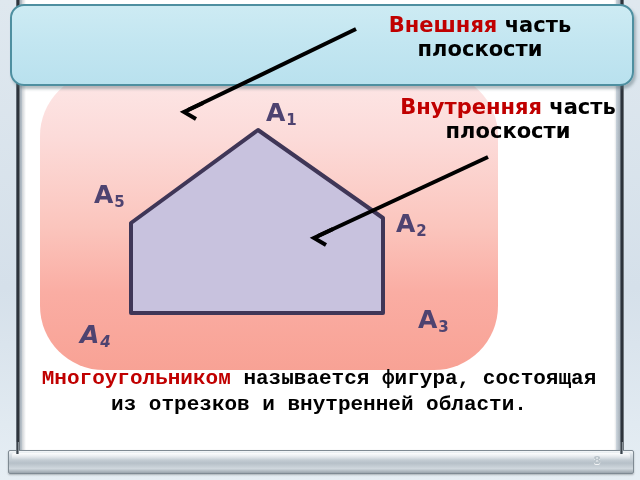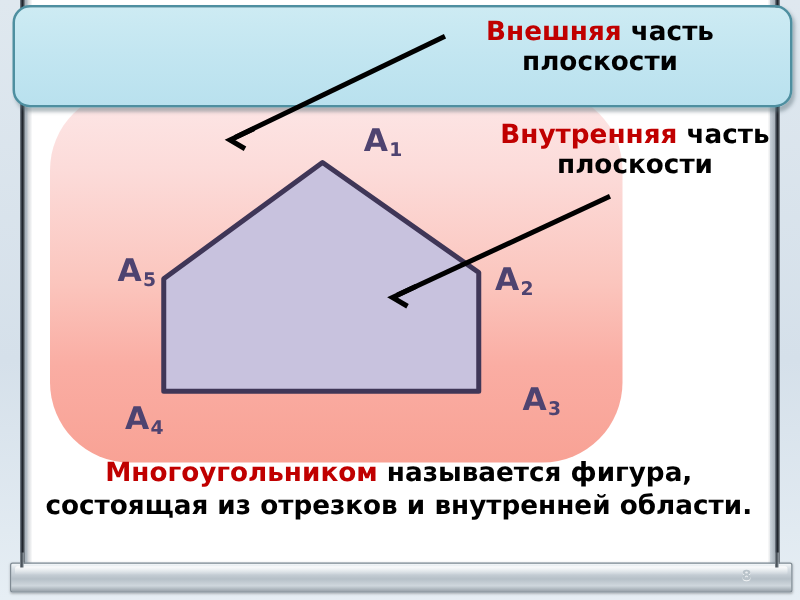--- a/index.html
+++ b/index.html
@@ -148,20 +148,21 @@
   #definition-text {
     position: absolute;
     left: 26px; top: 366px;
     width: 586px;
     z-index: 12;
     text-align: center;
     font-size: 21px;
     font-weight: bold;
     line-height: 1.22;
     color: #000000;
+    font-family: Liberation Mono, monospace;
   }
 
   
   #figure-layer {
     position: absolute;
     left: 0; top: 0;
     width: 640px; height: 480px;
     z-index: 10;
     pointer-events: none;
   }
@@ -177,25 +178,25 @@
     white-space: nowrap;
   }
   .vertex-label sub {
     font-size: 15px;
     font-weight: bold;
     vertical-align: baseline;
     position: relative;
     top: 4px;
     left: 1px;
   }
-  #label-a1 { left: 266px; top: 100px; margin-left: 25px; }
+  #label-a1 { left: 266px; top: 100px; }
   #label-a2 { left: 396px; top: 211px; }
   #label-a3 { left: 398px; top: 307px; margin-left: 20px; }
-  #label-a4 { left: 100px;  top: 322px; }
-  #label-a5 { left: 94px;  top: 204px; }
+  #label-a4 { left: 80px;  top: 322px; font-style: italic; }
+  #label-a5 { left: 94px;  top: 182px; }
 </style>
 </head>
 <body>
 
 <div id="slide-frame">
 
   <div id="slide-canvas"></div>
 
   <div class="rail left"></div>
   <div class="rail-shadow left"></div>

